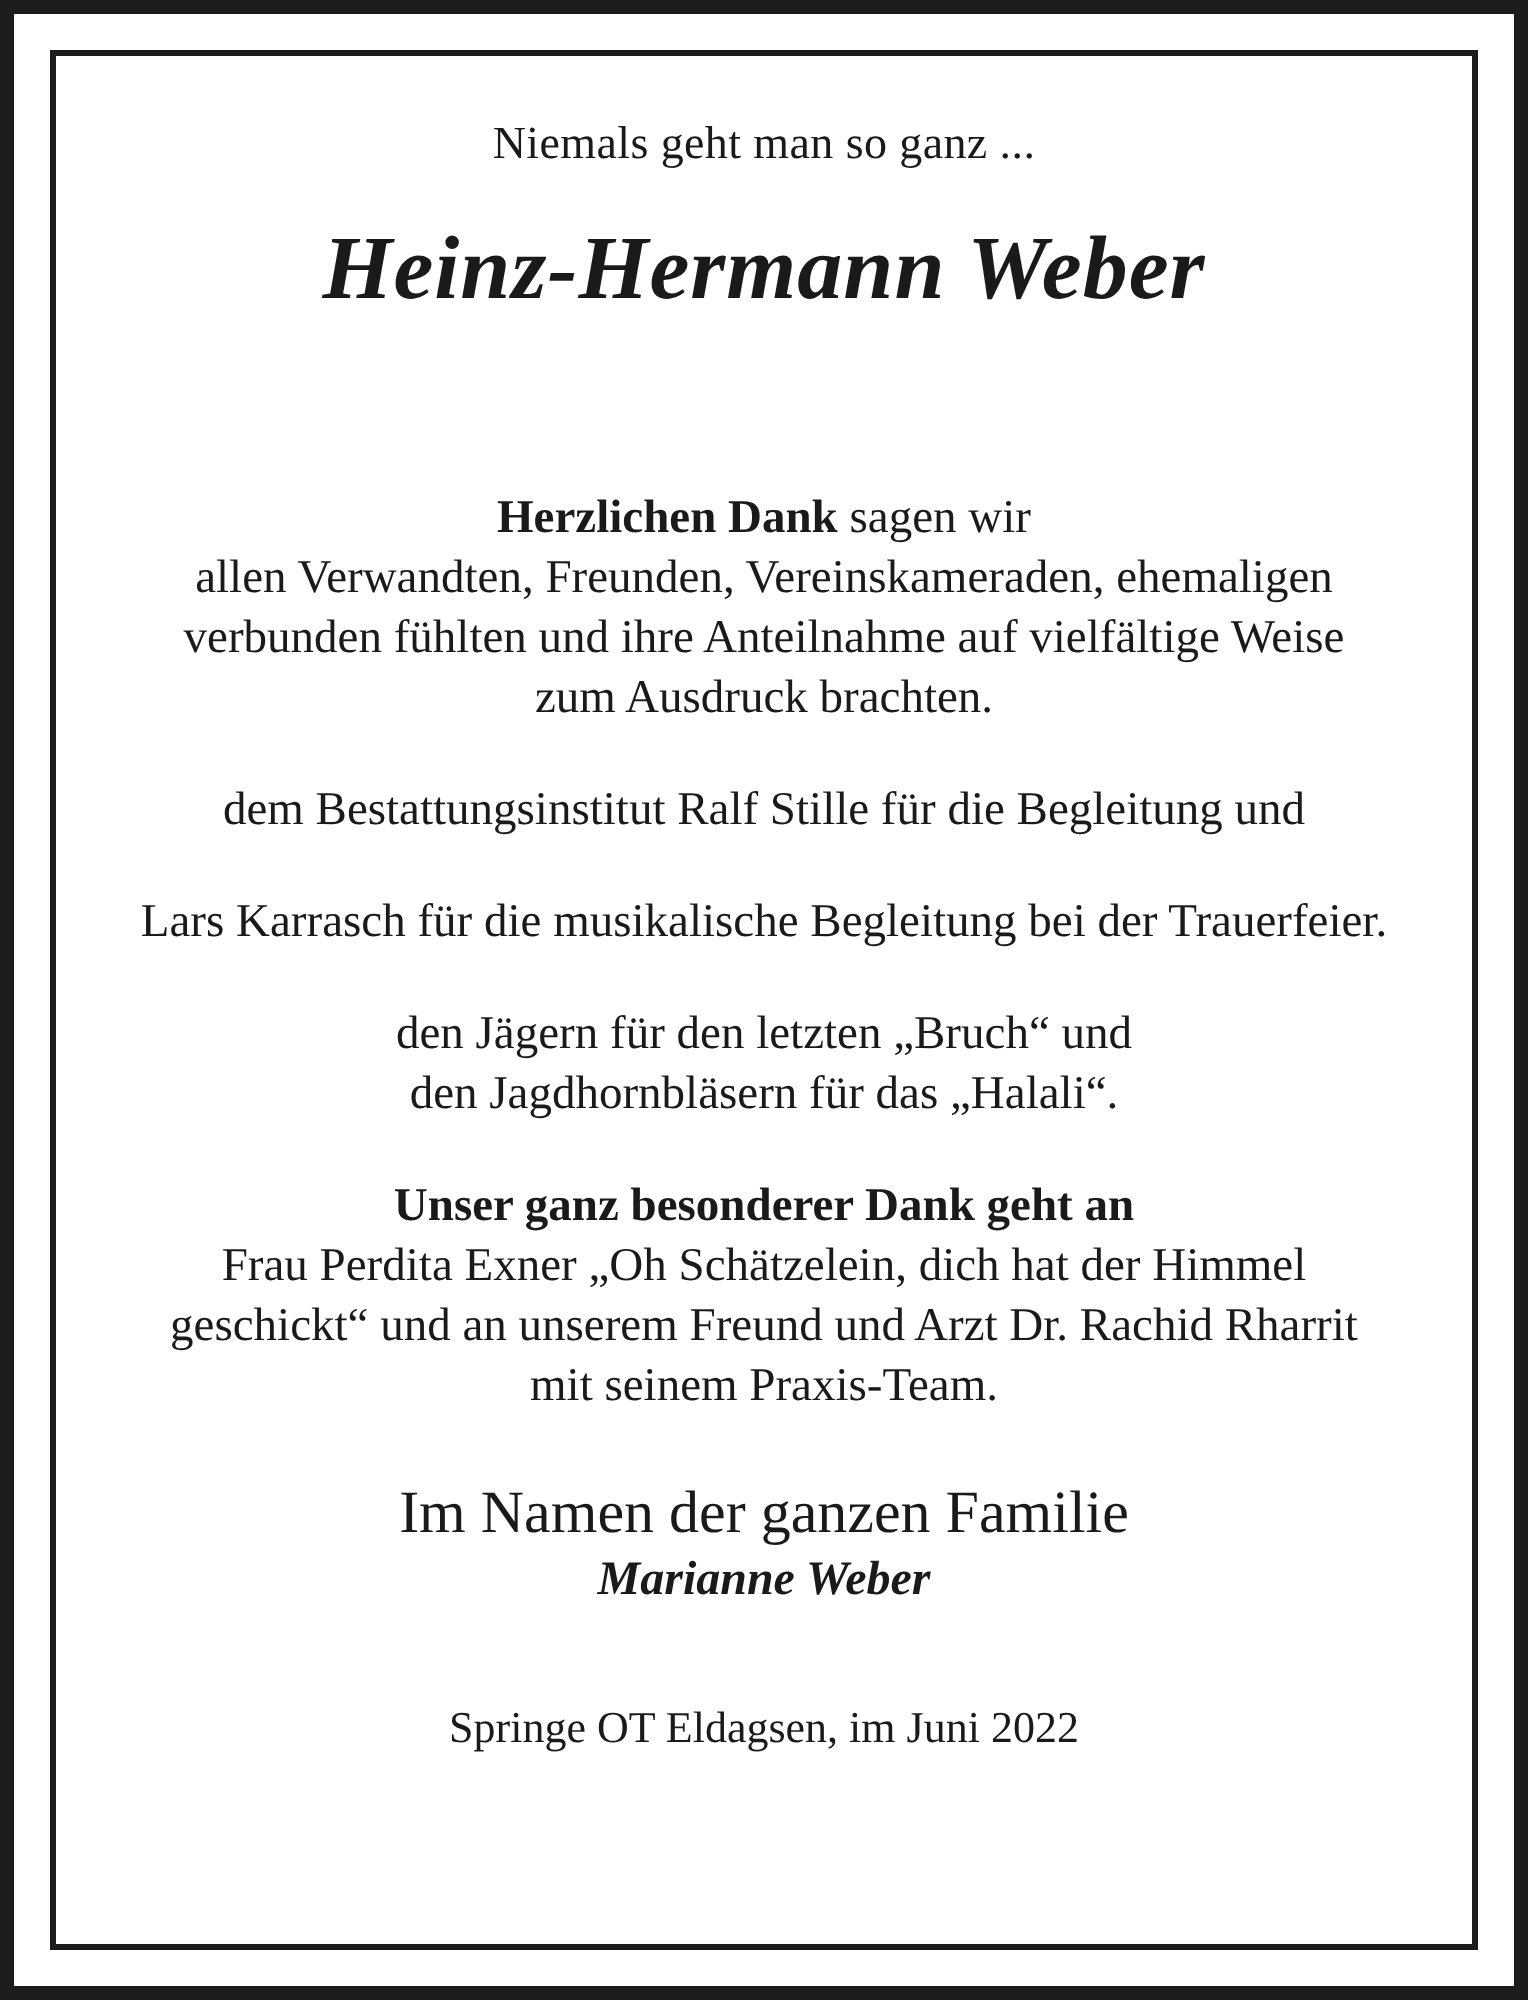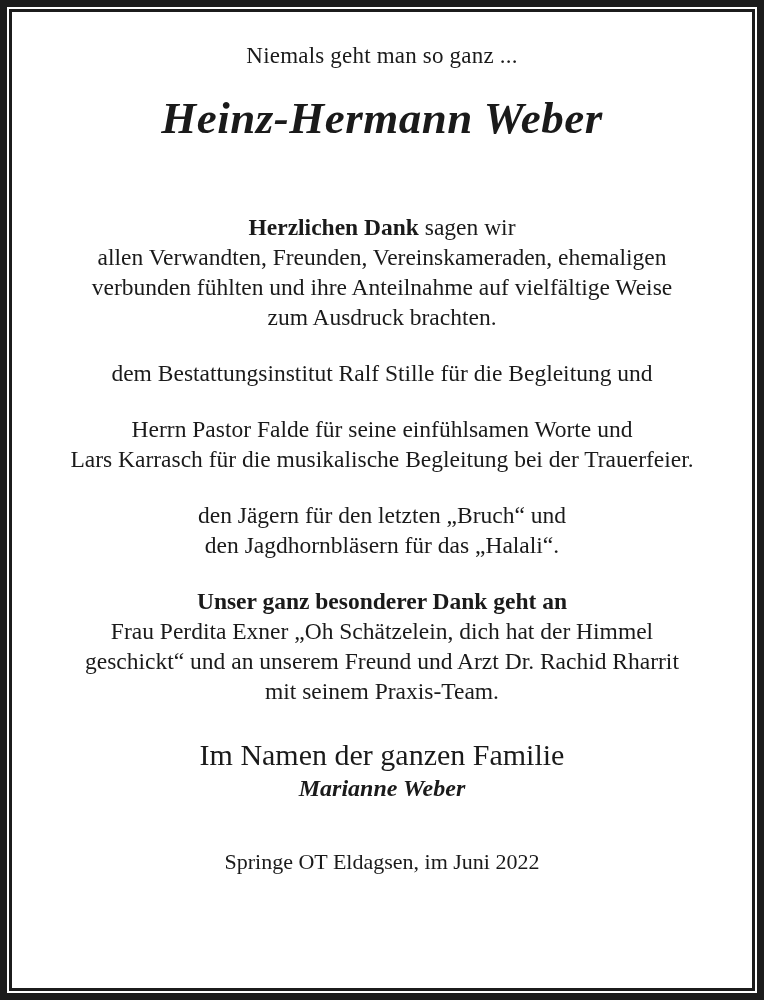--- a/index.html
+++ b/index.html
@@ -16,21 +16,21 @@
     overflow: hidden;
   }
 
   
   .notice-frame {
     box-sizing: border-box;
     width: 764px;
     height: 1000px;
     background: #ffffff;
     border: 7px solid #1c1c1c;
-    padding: 2px;            
+    padding: 18px;            
   }
   .notice-inner {
     box-sizing: border-box;
     width: 100%;
     height: 100%;
     border: 3px solid #1c1c1c;
     background: #ffffff;
     padding: 0 24px;
     display: flex;
     flex-direction: column;
@@ -61,21 +61,21 @@
     display: flex;
     justify-content: center;
     gap: 30px;
   }
   .date-item { white-space: nowrap; }
   .date-symbol { margin-right: 5px; }
 
   
   .thanks-body {
     width: 100%;
-    margin-top: 38px;
+    margin-top: 54px;
     display: flex;
     flex-direction: column;
     align-items: center;
   }
   .para {
     font-size: 23.5px;
     line-height: 30px;
     margin: 0 0 26px 0;
     width: 100%;
   }
@@ -123,21 +123,20 @@
         <span class="line">allen Verwandten, Freunden, Vereinskameraden, ehemaligen</span>
         <span class="line">verbunden fühlten und ihre Anteilnahme auf vielfältige Weise</span>
         <span class="line">zum Ausdruck brachten.</span>
       </p>
 
       <p class="para">
         <span class="line">dem Bestattungsinstitut Ralf Stille für die Begleitung und</span>
       </p>
 
       <p class="para">
-        <span class="line">Herrn Pastor Falde für seine einfühlsamen Worte und</span>
         <span class="line">Lars Karrasch für die musikalische Begleitung bei der Trauerfeier.</span>
       </p>
 
       <p class="para">
         <span class="line">den Jägern für den letzten „Bruch“ und</span>
         <span class="line">den Jagdhornbläsern für das „Halali“.</span>
       </p>
 
       <p class="para">
         <span class="line lead">Unser ganz besonderer Dank geht an</span>

